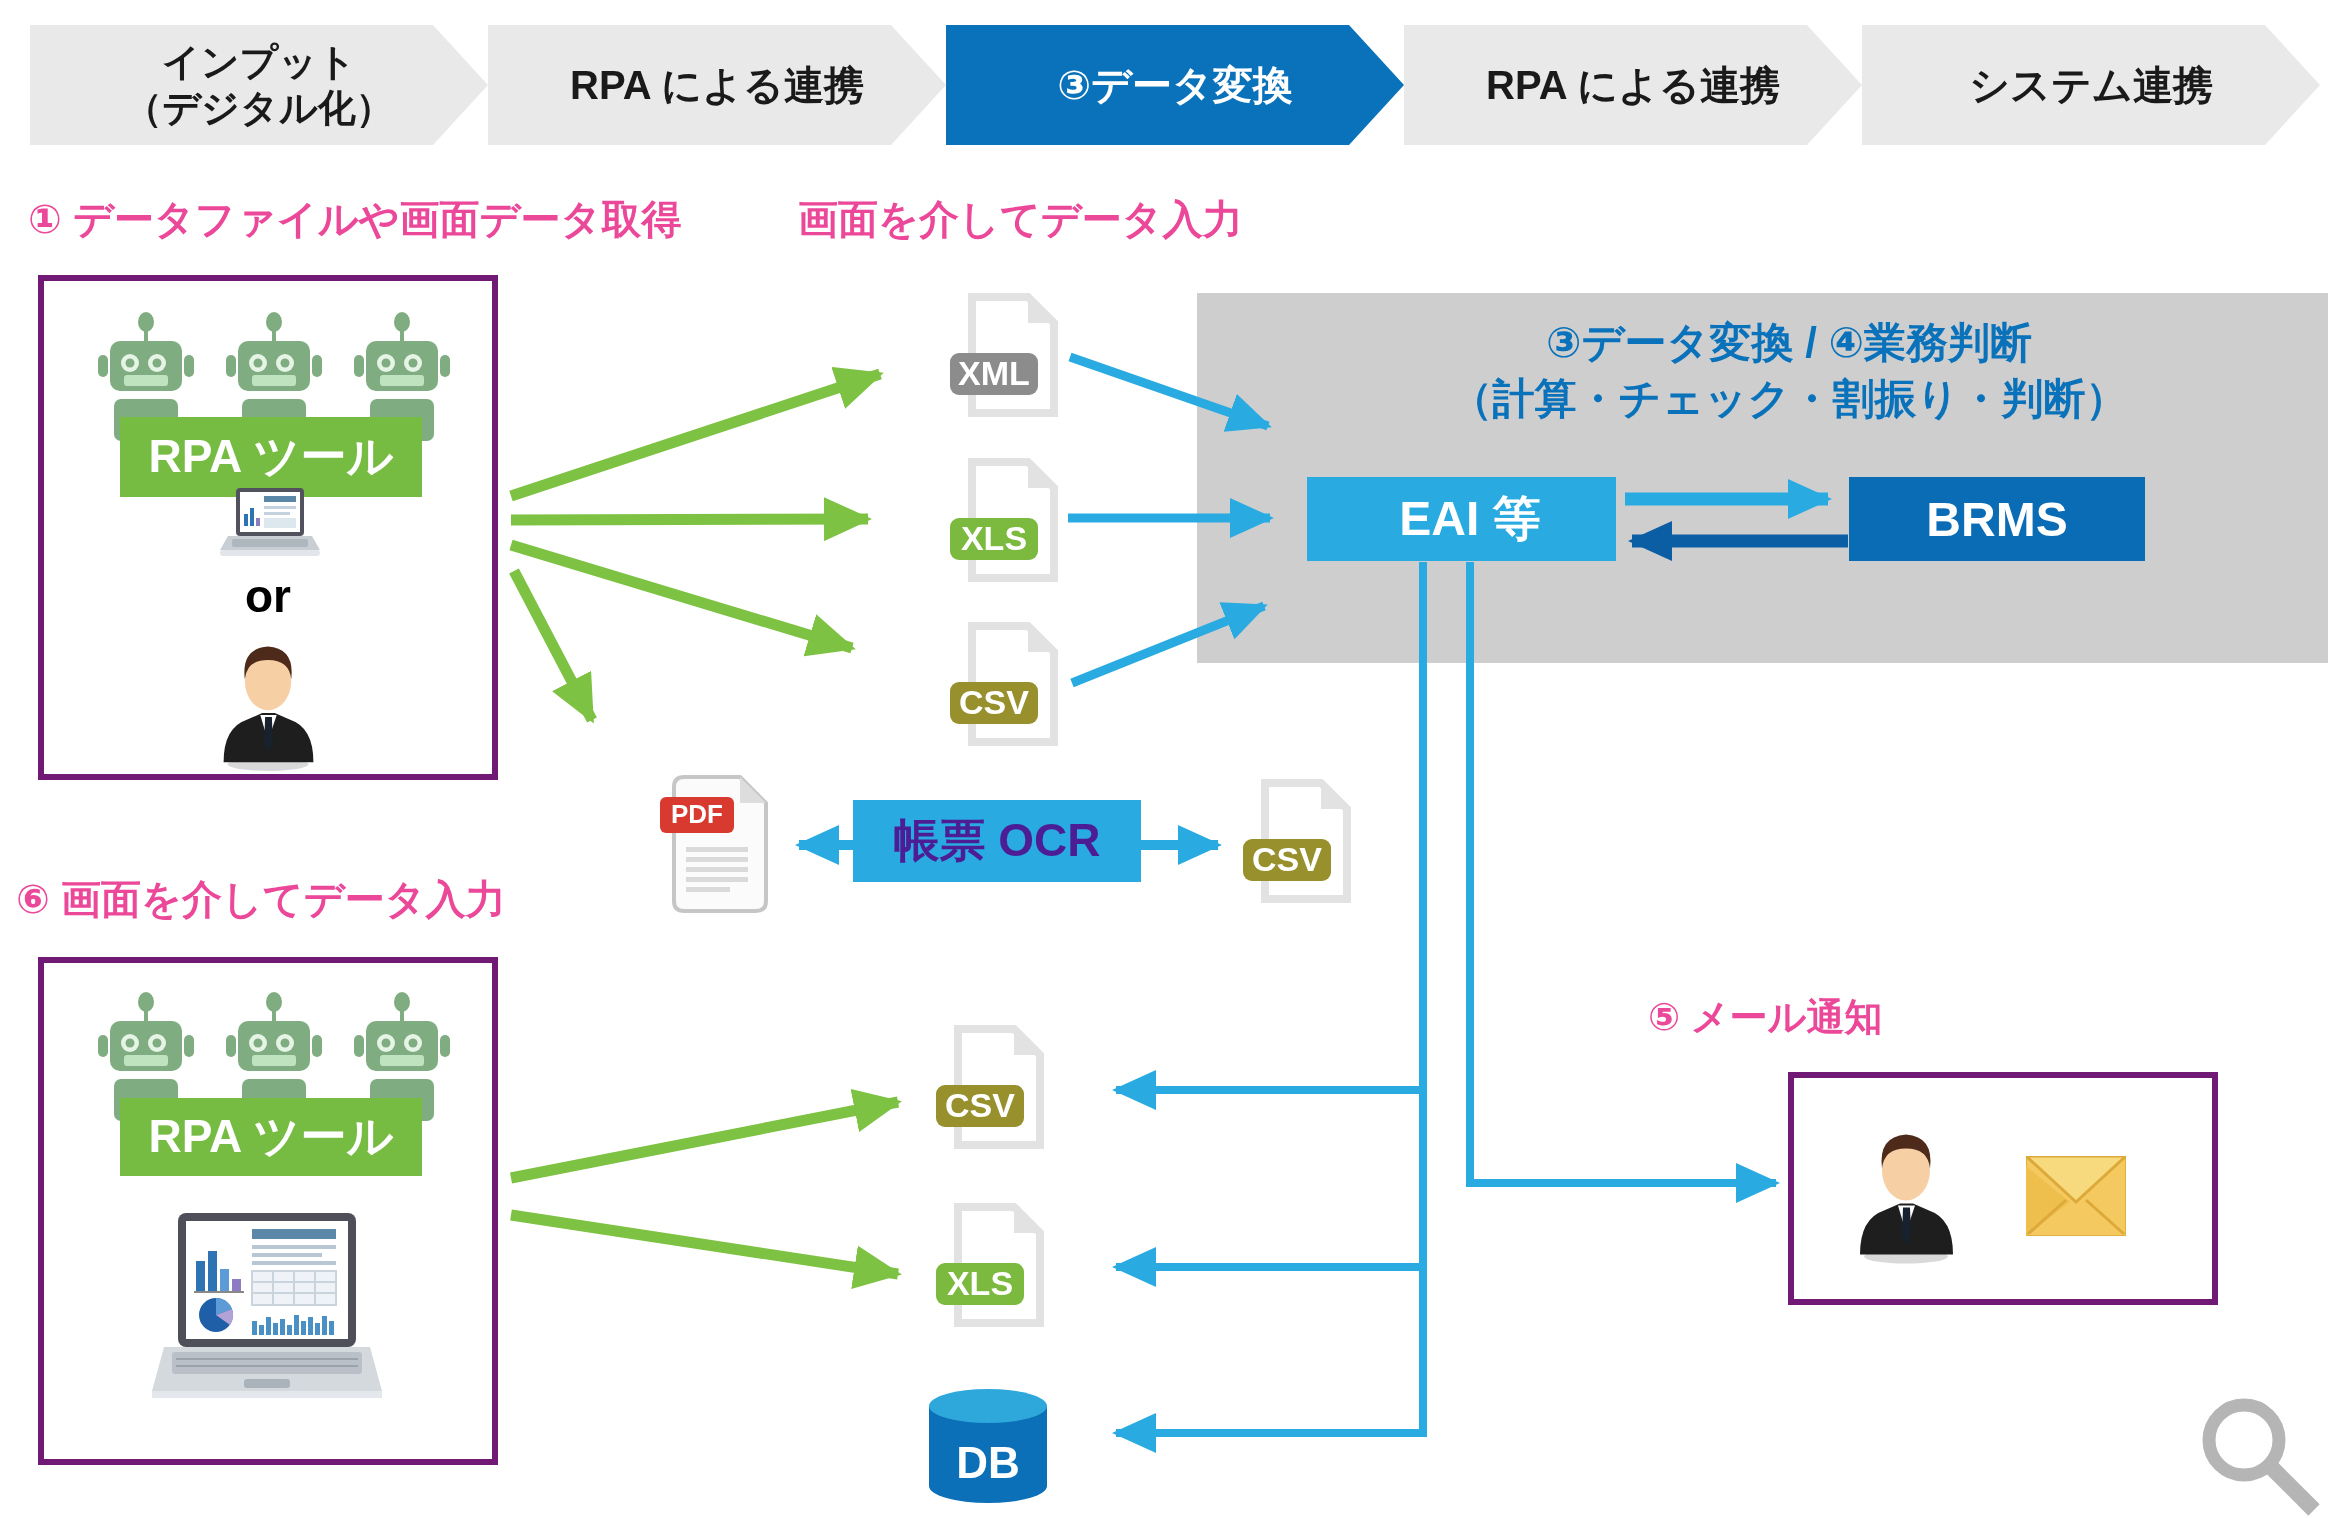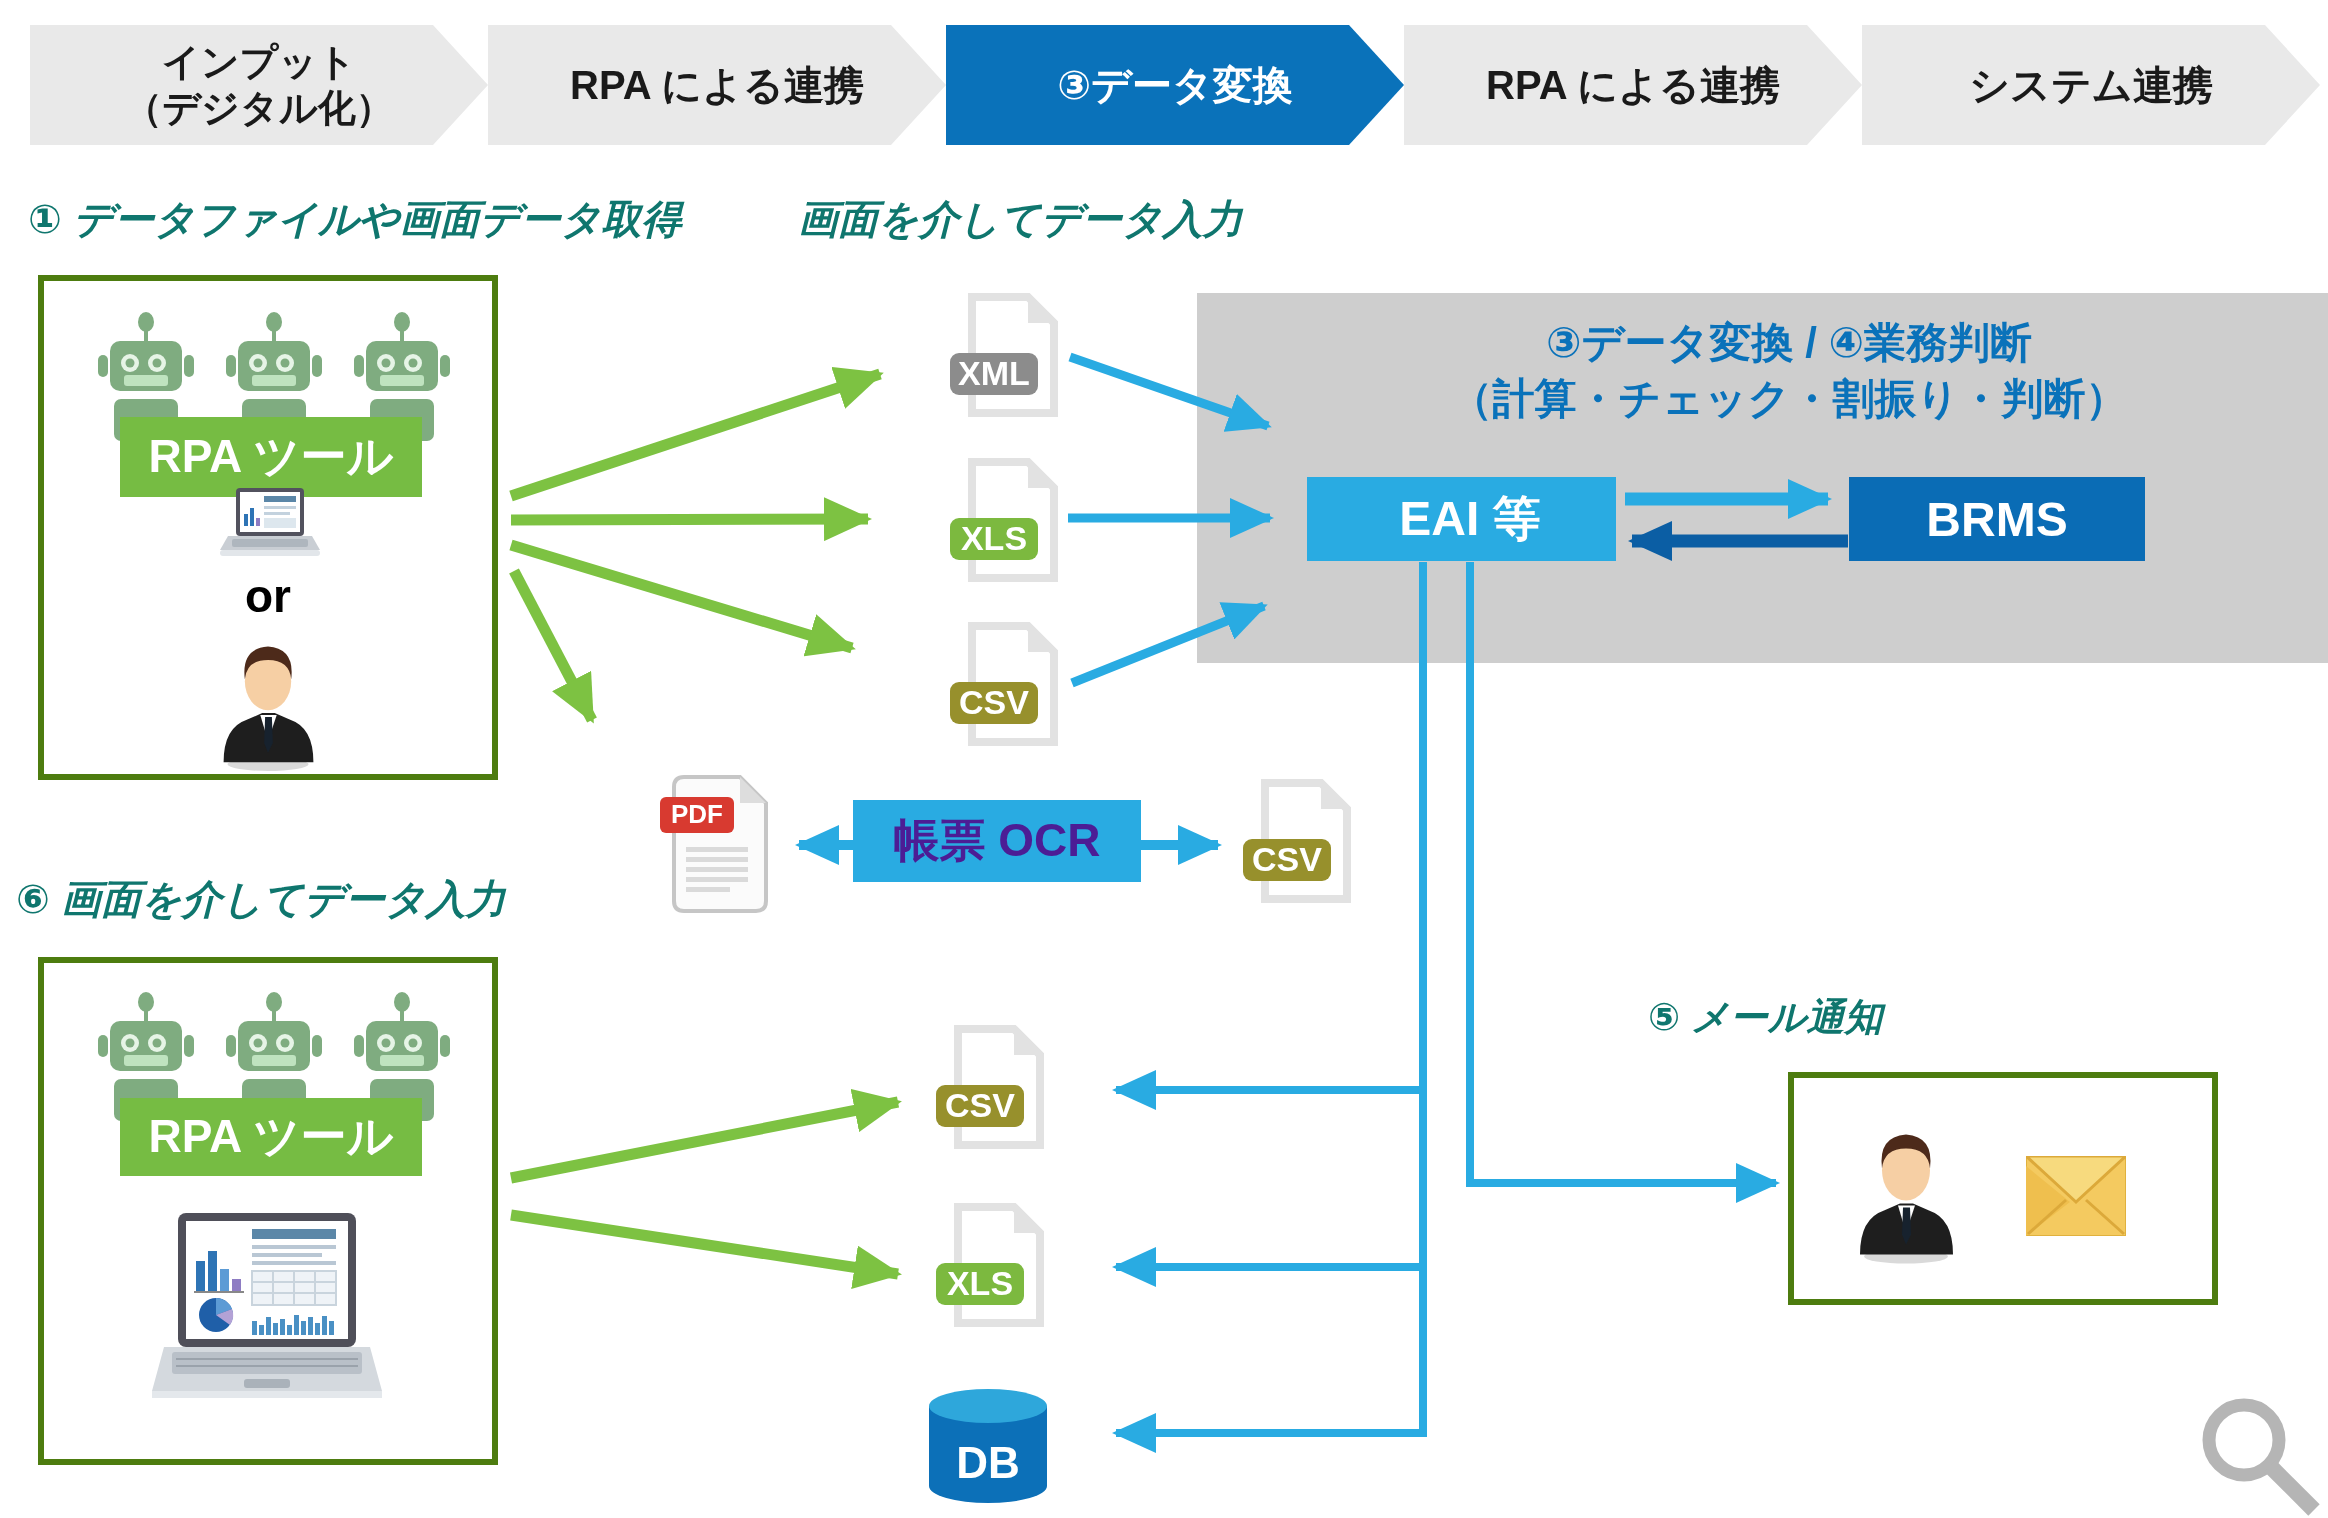--- a/index.html
+++ b/index.html
@@ -7,23 +7,23 @@
   #stage{position:relative;width:2328px;height:1518px;background:#fff;overflow:hidden;}
   .abs{position:absolute;}
   
   .chev{position:absolute;top:25px;height:120px;display:flex;align-items:center;justify-content:center;
         text-align:center;font-weight:bold;color:#1a1a1a;
         clip-path:polygon(0 0,calc(100% - 55px) 0,100% 50%,calc(100% - 55px) 100%,0 100%);
         background:#e9e9e9;font-size:40px;line-height:46px;}
   .chev.active{background:#0a72ba;color:#ffffff;}
   .chev .two{font-size:38px;line-height:46px;}
   
-  .h{position:absolute;font-weight:bold;color:#0f766e;font-size:40px;white-space:nowrap;font-style:italic;}
+  .h{position:absolute;font-weight:bold;color:#ec4899;font-size:40px;white-space:nowrap;}
   
-  .bigbox{position:absolute;border:6px solid #4d7c0f;background:#fff;box-sizing:border-box;}
+  .bigbox{position:absolute;border:6px solid #701a75;background:#fff;box-sizing:border-box;}
   .banner{position:absolute;background:#76bc43;color:#fff;font-weight:bold;font-size:46px;
           display:flex;align-items:center;justify-content:center;}
   .orlbl{position:absolute;font-weight:bold;color:#000;font-size:46px;width:100%;text-align:center;}
   
   .graypanel{position:absolute;left:1197px;top:293px;width:1184px;height:370px;background:#cecece;}
   .gtitle{position:absolute;width:100%;text-align:center;color:#0a72ba;font-weight:bold;font-size:42px;white-space:nowrap;}
   .bluebox{position:absolute;display:flex;align-items:center;justify-content:center;
            color:#fff;font-weight:bold;font-size:48px;white-space:nowrap;}
   .eai{left:110px;top:184px;width:292px;height:84px;background:#29abe2;padding-left:17px;}
   .brms{left:652px;top:184px;width:296px;height:84px;background:#0a6cb5;}

